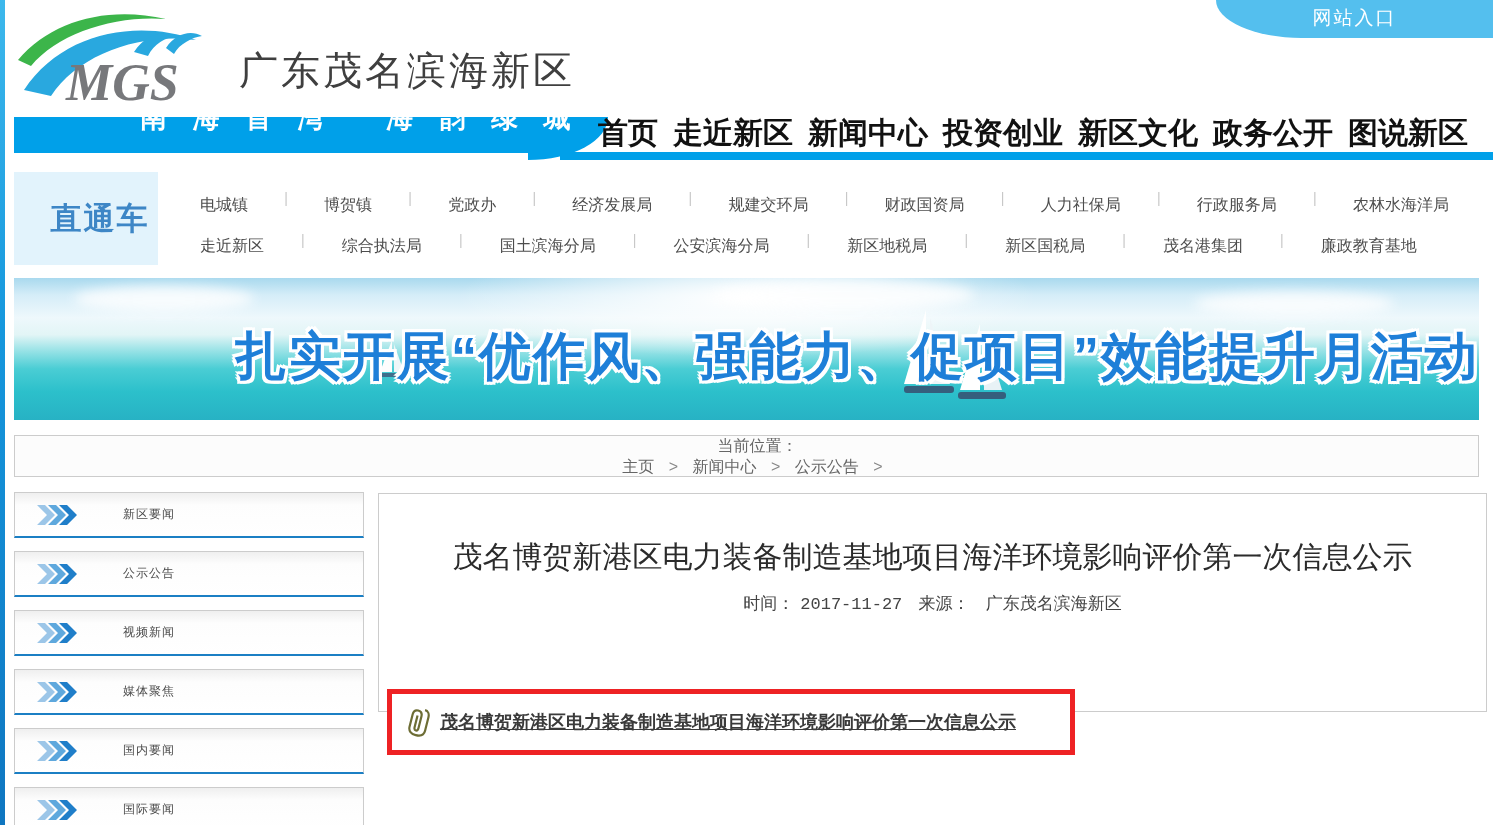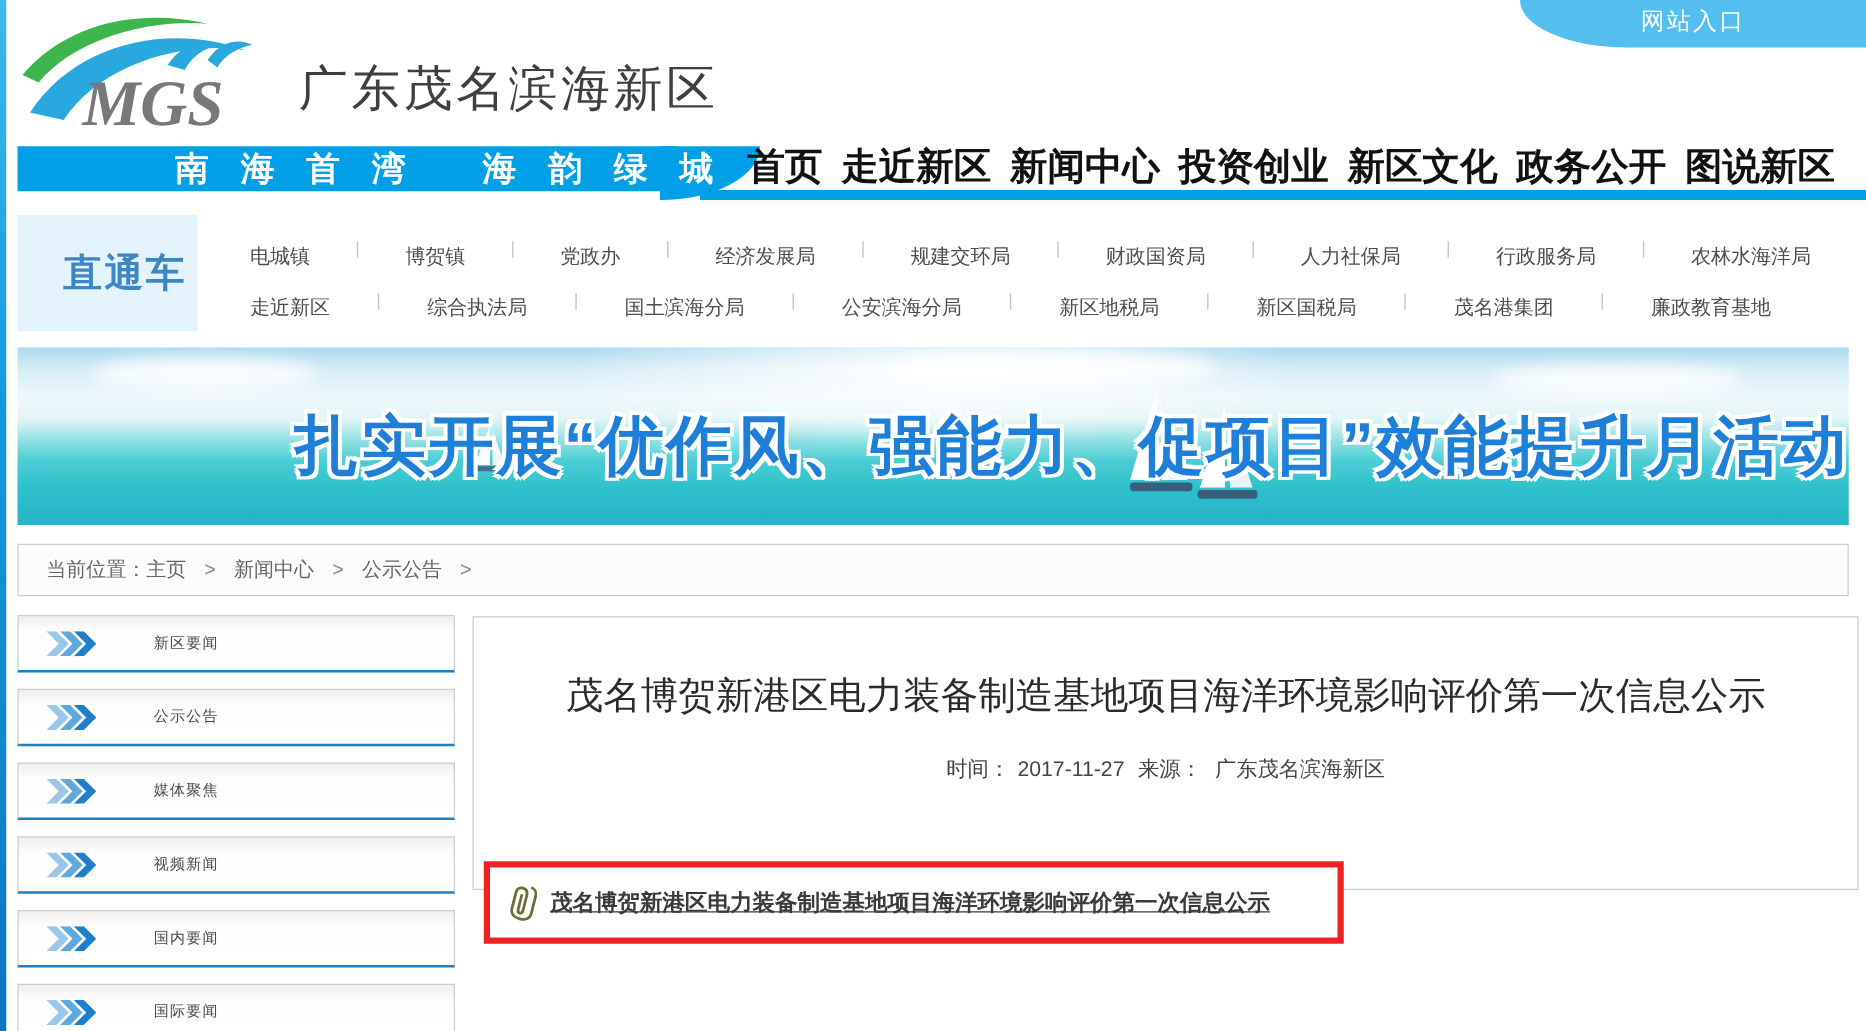--- a/index.html
+++ b/index.html
@@ -22,21 +22,21 @@
 
   .entrance-btn { position:absolute; left:1216px; top:0; width:277px; height:38px;
     background:#54bfee; color:#fff; font-size:19px; text-align:center; line-height:36px;
     border-bottom-left-radius:90px 40px; cursor:pointer; letter-spacing:2px; }
 
   
   .slogan-bar { position:absolute; left:14px; top:117px; width:528px; height:36px; background:#00a0e9; }
   .slogan-curve { position:absolute; left:528px; top:117px; width:80px; height:43px;
     background:#00a0e9; border-bottom-right-radius:80px 43px; }
   .nav-strip { position:absolute; left:560px; top:152px; width:933px; height:8px; background:#00a0e9; }
-  .slogan-text { position:absolute; left:140px; top:118px; color:#fff; font-size:27px;
+  .slogan-text { position:absolute; left:140px; top:101px; color:#fff; font-size:27px;
     font-weight:bold; letter-spacing:9px; line-height:35px; white-space:pre; }
   .main-nav { position:absolute; left:598px; top:114px; width:870px; height:38px;
     display:flex; justify-content:space-between; align-items:center; }
   .main-nav .nav-item { font-size:30px; font-weight:600; color:#111; cursor:pointer; white-space:nowrap; }
 
   
   .express-box { position:absolute; left:14px; top:172px; width:144px; height:93px;
     background:#e2f3fc; display:flex; align-items:center; justify-content:center;
     color:#3d86c6; font-size:31px; font-weight:bold; letter-spacing:2px; cursor:pointer;padding-left:28px; }
   .express-links { position:absolute; left:172px; top:174px; width:1305px; height:90px;
@@ -56,38 +56,38 @@
   .cloud { position:absolute; background:#fff; border-radius:50%; filter:blur(6px); opacity:.8; }
   .banner-text { position:absolute; left:0; top:44px; width:100%; text-align:right;
     font-size:52px; font-weight:900; color:#1e7fd8; letter-spacing:2px; white-space:nowrap;
     text-shadow:-3px -3px 0 #fff, 3px -3px 0 #fff, -3px 3px 0 #fff, 3px 3px 0 #fff,
       0 -3px 0 #fff, 0 3px 0 #fff, -3px 0 0 #fff, 3px 0 0 #fff; }
   .boat { position:absolute; }
 
   
   .breadcrumb { position:absolute; left:14px; top:435px; width:1465px; height:42px;
     border:1px solid #ccc; background:#fcfcfc; display:flex; align-items:center;
-    padding-left:22px; font-size:16px; color:#666; }
+    padding-left:22px; font-size:16px; color:#666;flex-direction:column; }
   .breadcrumb a { color:#666; text-decoration:none; cursor:pointer; }
   .bc-sep { margin:0 10px; color:#888; }
 
   
   .sidebar { position:absolute; left:14px; top:492px; width:350px; }
   .side-item { height:46px; margin-bottom:13px; border:1px solid #ccc; border-bottom:2px solid #1b7fc4;
     background:linear-gradient(180deg,#efefef 0%, #fdfdfd 28%, #ffffff 100%);
     display:flex; align-items:center; padding-left:22px; cursor:pointer; }
   .side-item .chev { width:42px; height:20px; margin-right:12px; flex:none; }
   .side-item .lbl { font-size:12px; color:#4a4a4a; letter-spacing:1px;margin-left:32px; }
 
   
   .panel { position:absolute; left:378px; top:493px; width:1109px; height:219px;
     border:1px solid #ccc; background:#fff; }
   .article-title { margin:36px auto 0; width:1058px; text-align:center;
     font-family:"Liberation Serif", serif; font-size:30px; color:#2b2b2b; line-height:54px; font-weight:400; }
-  .article-meta { margin-top:20px; text-align:center; font-family:Liberation Sans, sans-serif;
+  .article-meta { margin-top:8px; text-align:center; font-family:Liberation Mono, monospace;
     font-size:17px; color:#444; }
   .article-meta span { margin:0 3px; }
   .highlight-box { position:absolute; left:8px; top:195px; width:688px; height:66px;
     border:5px solid #ee2224; display:flex; align-items:center; padding-left:16px; background:#fff; }
   .clip-icon { width:22px; height:30px; margin-right:10px; flex:none; }
   .attach-link { font-family:"Liberation Serif", serif; font-size:18px; font-weight:600;
     color:#3a3a3a; text-decoration:underline; cursor:pointer; white-space:nowrap; }
 </style>
 </head>
 <body>
@@ -246,30 +246,30 @@
       </svg>
       <span class="lbl">公示公告</span>
     </div>
 
     <div class="side-item">
       <svg class="chev" viewBox="0 0 42 20">
         <polygon points="0,0 8,0 18,10 8,20 0,20 10,10" fill="#9cc6e8"></polygon>
         <polygon points="11,0 19,0 29,10 19,20 11,20 21,10" fill="#5ea8dd"></polygon>
         <polygon points="22,0 30,0 40,10 30,20 22,20 32,10" fill="#1f7ec9"></polygon>
       </svg>
+      <span class="lbl">视频新闻</span>
+    </div>
+
+    <div class="side-item">
+      <svg class="chev" viewBox="0 0 42 20">
+        <polygon points="0,0 8,0 18,10 8,20 0,20 10,10" fill="#9cc6e8"></polygon>
+        <polygon points="11,0 19,0 29,10 19,20 11,20 21,10" fill="#5ea8dd"></polygon>
+        <polygon points="22,0 30,0 40,10 30,20 22,20 32,10" fill="#1f7ec9"></polygon>
+      </svg>
       <span class="lbl">媒体聚焦</span>
-    </div>
-
-    <div class="side-item">
-      <svg class="chev" viewBox="0 0 42 20">
-        <polygon points="0,0 8,0 18,10 8,20 0,20 10,10" fill="#9cc6e8"></polygon>
-        <polygon points="11,0 19,0 29,10 19,20 11,20 21,10" fill="#5ea8dd"></polygon>
-        <polygon points="22,0 30,0 40,10 30,20 22,20 32,10" fill="#1f7ec9"></polygon>
-      </svg>
-      <span class="lbl">视频新闻</span>
     </div>
 
     <div class="side-item">
       <svg class="chev" viewBox="0 0 42 20">
         <polygon points="0,0 8,0 18,10 8,20 0,20 10,10" fill="#9cc6e8"></polygon>
         <polygon points="11,0 19,0 29,10 19,20 11,20 21,10" fill="#5ea8dd"></polygon>
         <polygon points="22,0 30,0 40,10 30,20 22,20 32,10" fill="#1f7ec9"></polygon>
       </svg>
       <span class="lbl">国内要闻</span>
     </div>

